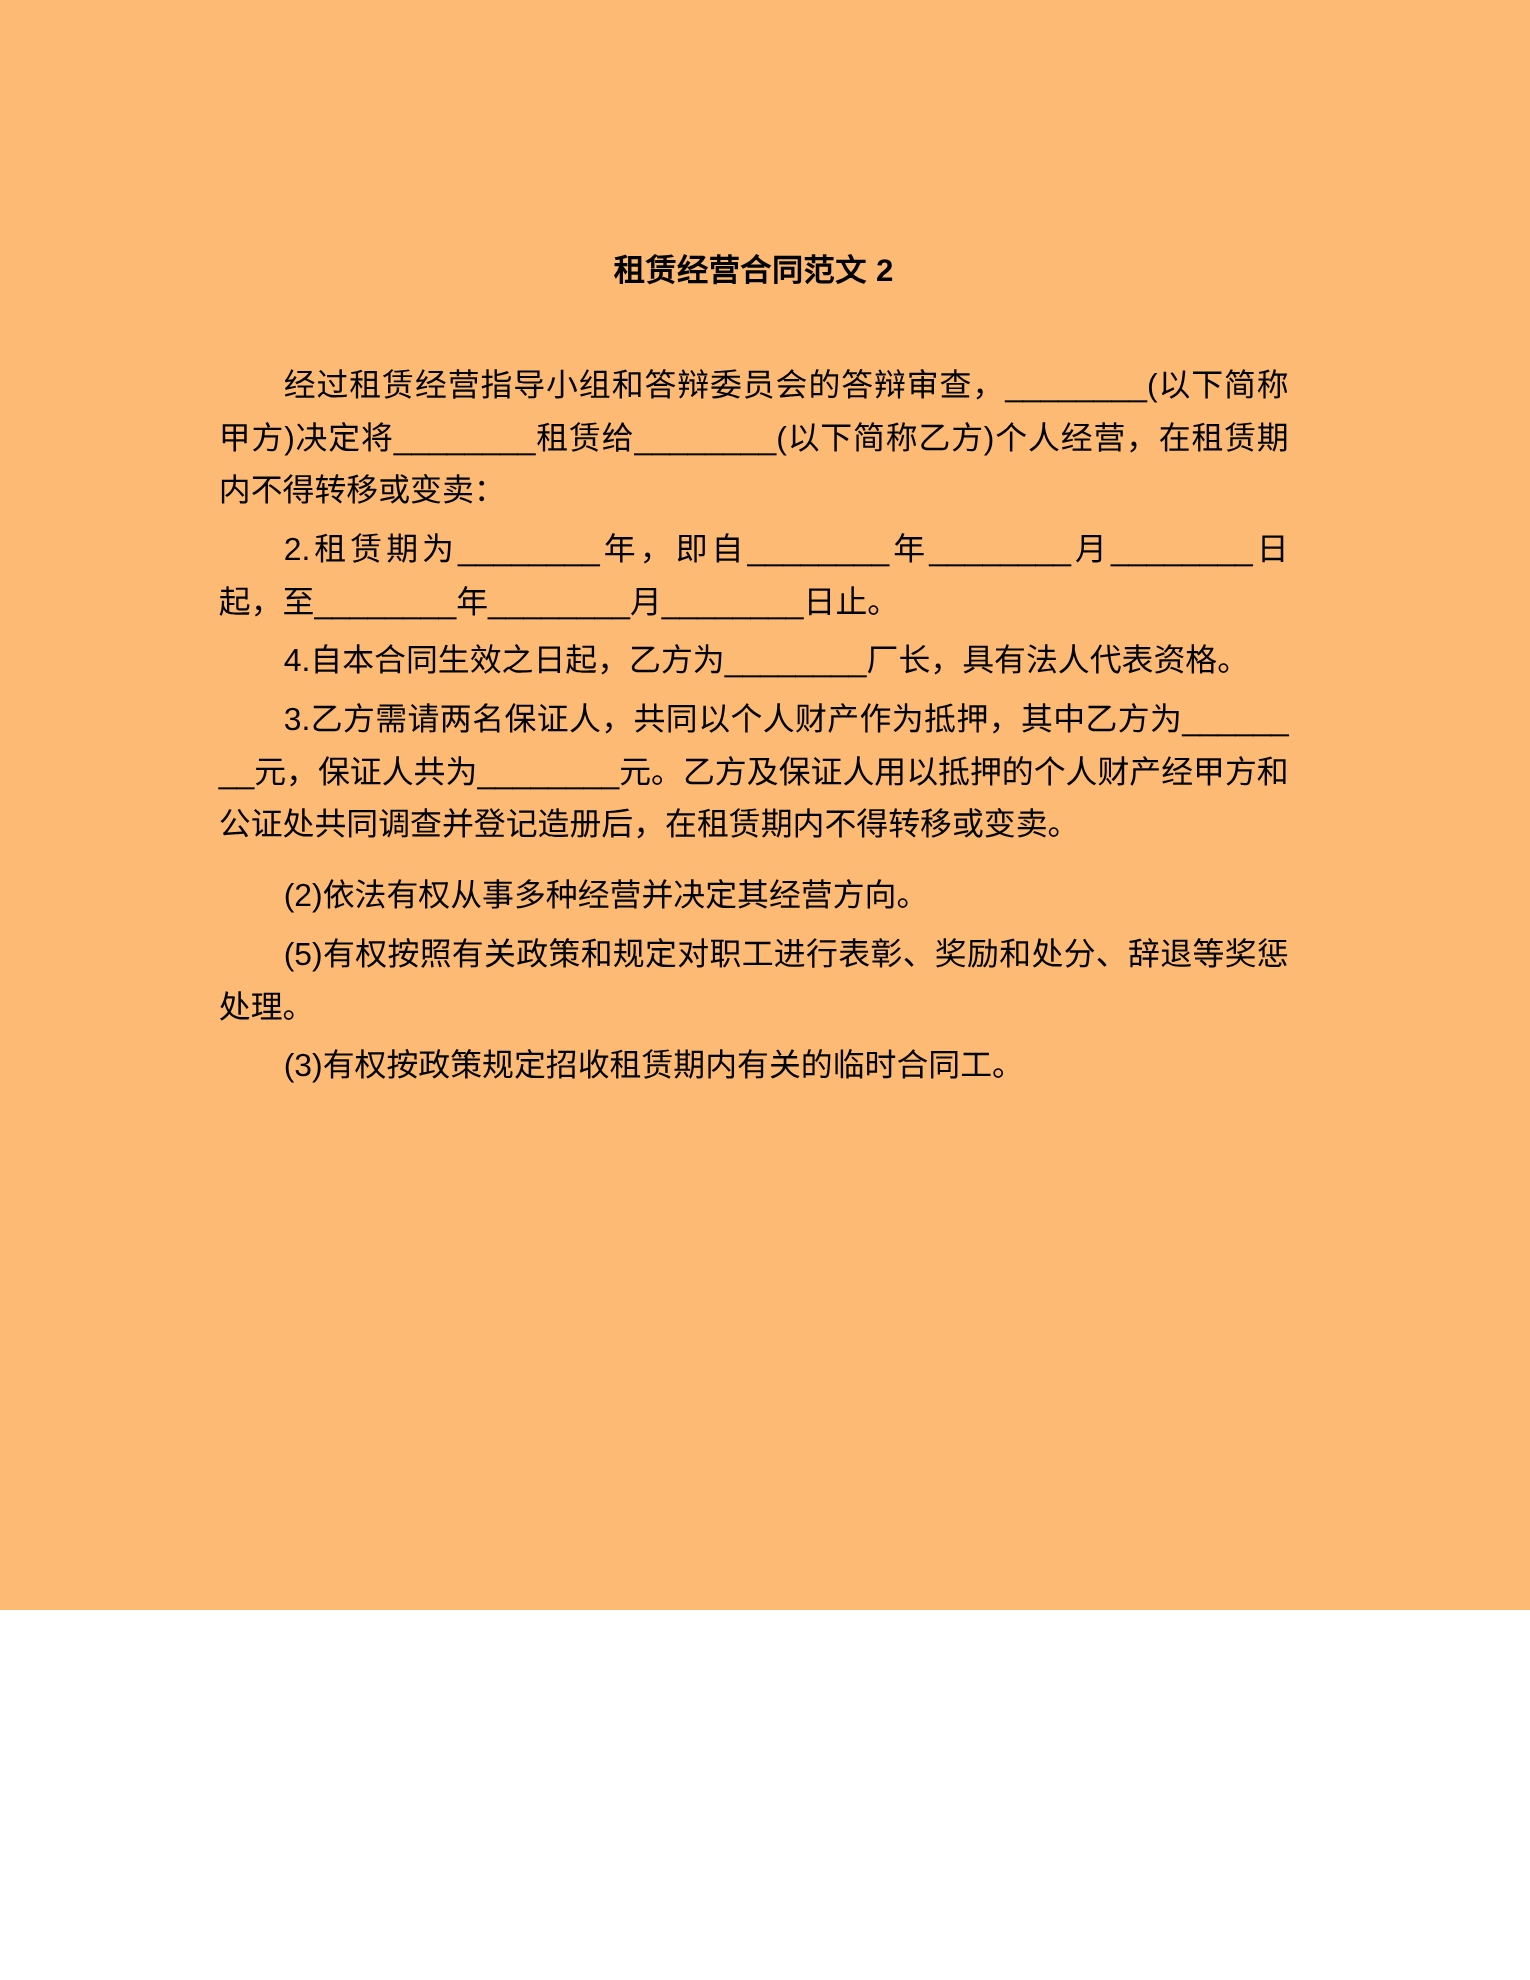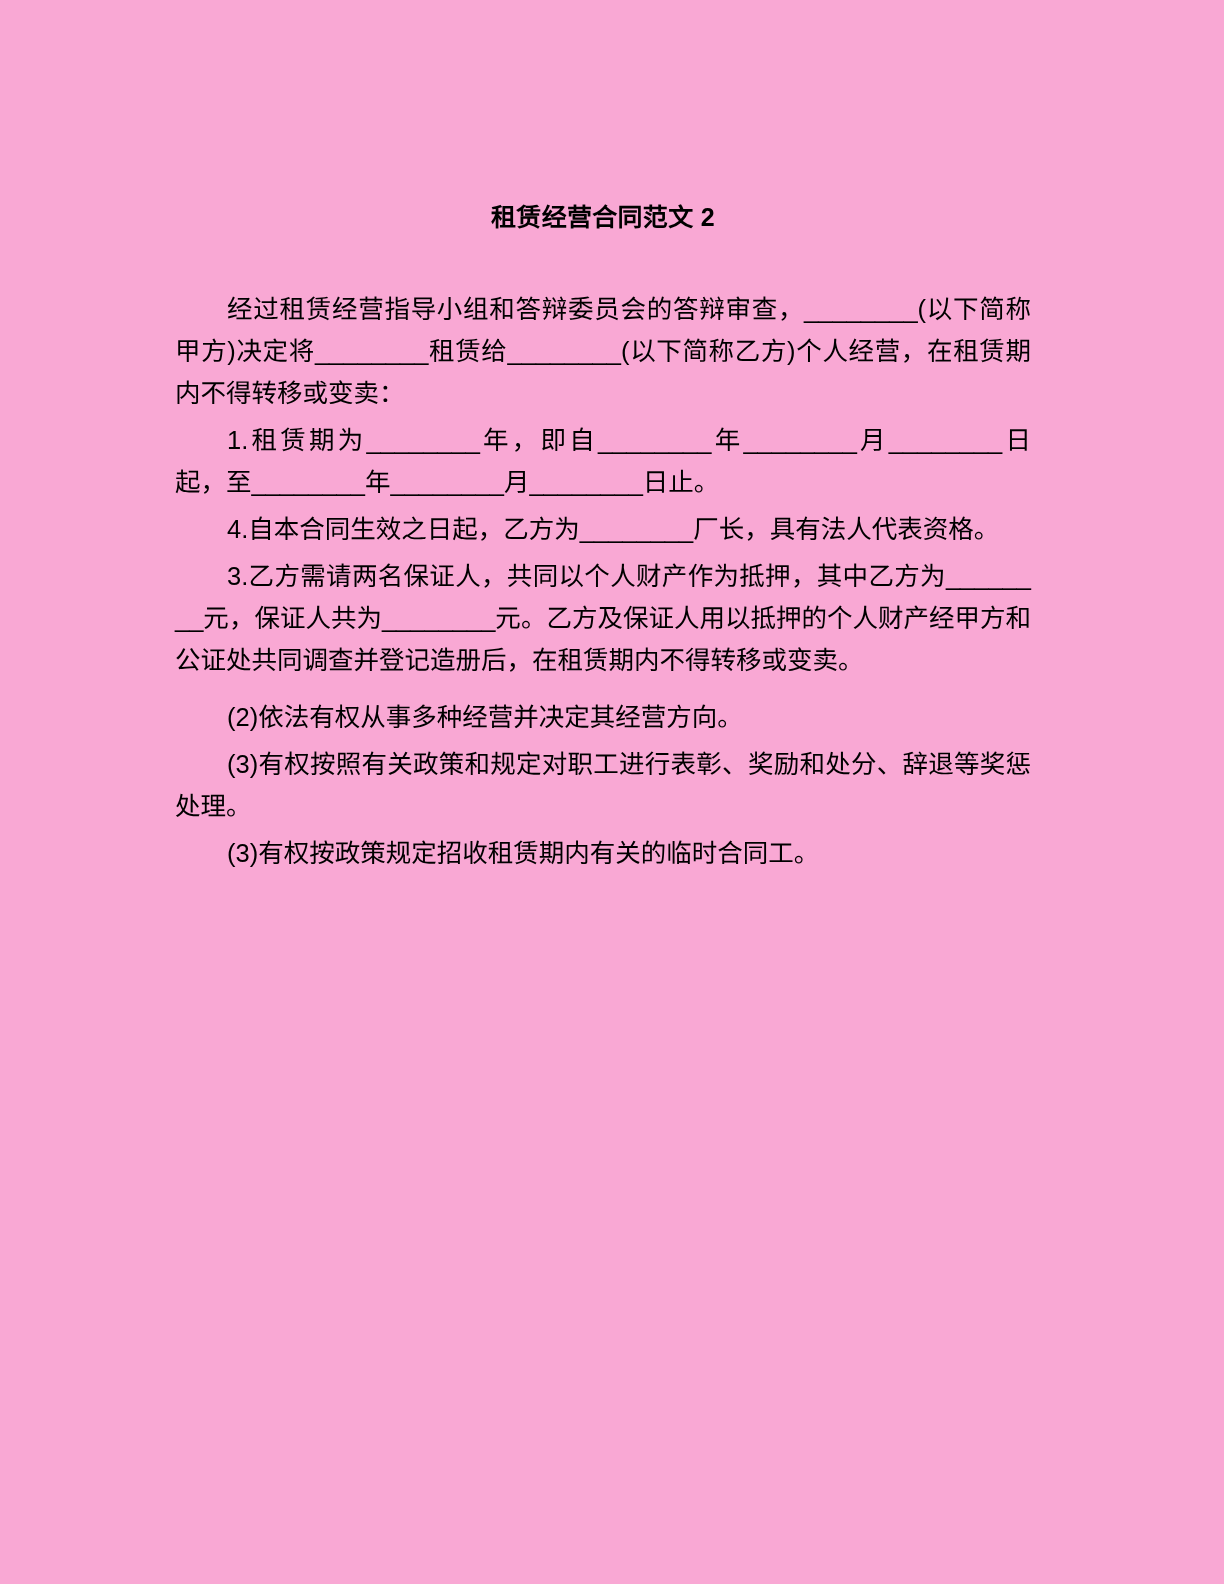--- a/index.html
+++ b/index.html
@@ -11,23 +11,23 @@
 
   body {
     font-family: "Liberation Sans", "DejaVu Sans", sans-serif;
     color: #000000;
     -webkit-font-smoothing: antialiased;
   }
 
   .page {
     position: relative;
     width: 1224px;
-    height: 1584px;
+    height: 1288px;
     margin: 0 auto;
-    background: #f9a8d4;
+    background: #fdba74;
     overflow: hidden;
     box-sizing: border-box;
   }
 
   .doc-body {
     position: absolute;
     left: 175px;
     top: 196px;
     width: 856px;
   }
@@ -72,37 +72,37 @@
 
   <div class="doc-body">
 
     <h1 class="doc-title">租赁经营合同范文 2</h1>
 
     <div class="title-gap"></div>
 
     <p class="para">经过租赁经营指导小组和答辩委员会的答辩审查，________(以下简称甲方)决定将________租赁给________(以下简称乙方)个人经营，在租赁期内不得转移或变卖：</p>
     <div class="pgap"></div>
 
-    <p class="para">1.租赁期为________年，即自________年________月________日起，至________年________月________日止。</p>
+    <p class="para">2.租赁期为________年，即自________年________月________日起，至________年________月________日止。</p>
     <div class="pgap"></div>
 
     <p class="para">4.自本合同生效之日起，乙方为________厂长，具有法人代表资格。</p>
     <div class="pgap"></div>
 
     <p class="para">3.乙方需请两名保证人，共同以个人财产作为抵押，其中乙方为________元，保证人共为________元。乙方及保证人用以抵押的个人财产经甲方和公证处共同调查并登记造册后，在租赁期内不得转移或变卖。</p>
     <div class="pgap"></div>
 
     <div class="pgap"></div>
 
     <div class="pgap"></div>
 
     <p class="para">(2)依法有权从事多种经营并决定其经营方向。</p>
     <div class="pgap"></div>
 
-    <p class="para">(3)有权按照有关政策和规定对职工进行表彰、奖励和处分、辞退等奖惩处理。</p>
+    <p class="para">(5)有权按照有关政策和规定对职工进行表彰、奖励和处分、辞退等奖惩处理。</p>
     <div class="pgap"></div>
 
     <p class="para">(3)有权按政策规定招收租赁期内有关的临时合同工。</p>
     <div class="pgap"></div>
 
 
   </div>
 
 </div>
 

